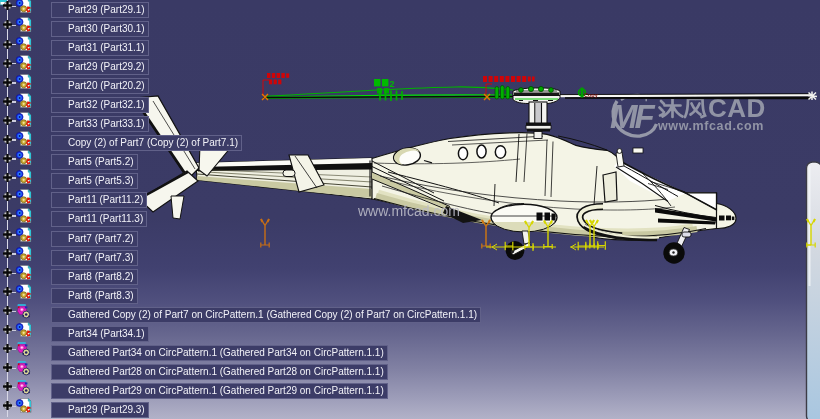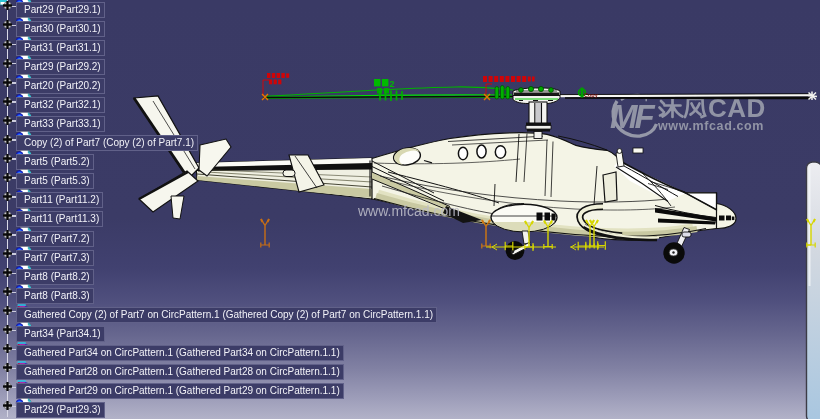--- a/index.html
+++ b/index.html
@@ -2,22 +2,22 @@
 <html><head><meta charset="utf-8">
 <style>
 html,body{margin:0;padding:0;}
 body{width:820px;height:419px;overflow:hidden;position:relative;
  font-family:"Liberation Sans", sans-serif;
  background:linear-gradient(180deg,#3a3a65 0%,#3b3b66 52%,#414170 64%,#50507e 72%,#67678f 80%,#8181a3 88%,#9d9db9 95%,#b2b2c8 100%);}
 #scene{position:absolute;left:0;top:0;}
 #vline{position:absolute;left:6.6px;top:0;width:1.7px;height:417px;background:#d8d8e6;}
 .conn{position:absolute;left:11px;width:5px;height:1.5px;background:#ccccdc;}
 .ti,.tp{position:absolute;}
-.lbl{position:absolute;left:16px;height:14px;line-height:14.5px;background:#3c3c67;
- border:1px solid rgba(195,195,228,0.28);color:#f2f2f8;font-size:10px;padding:0 3px 0 7px;white-space:nowrap;}
+.lbl{position:absolute;left:51px;height:14px;line-height:14.5px;background:#3c3c67;
+ border:1px solid rgba(195,195,228,0.28);color:#f2f2f8;font-size:10px;padding:0 3px 0 16px;white-space:nowrap;}
 </style></head>
 <body>
 <svg id="scene" width="820" height="419" viewBox="0 0 820 419">
 <defs>
 <linearGradient id="pnl" x1="0" y1="0" x2="0" y2="1">
  <stop offset="0" stop-color="#ededf1"></stop>
         <stop offset="0.35" stop-color="#d2d8e0"></stop>
         <stop offset="1" stop-color="#a8c6e0"></stop>
 </linearGradient>
 <g id="ysym">

